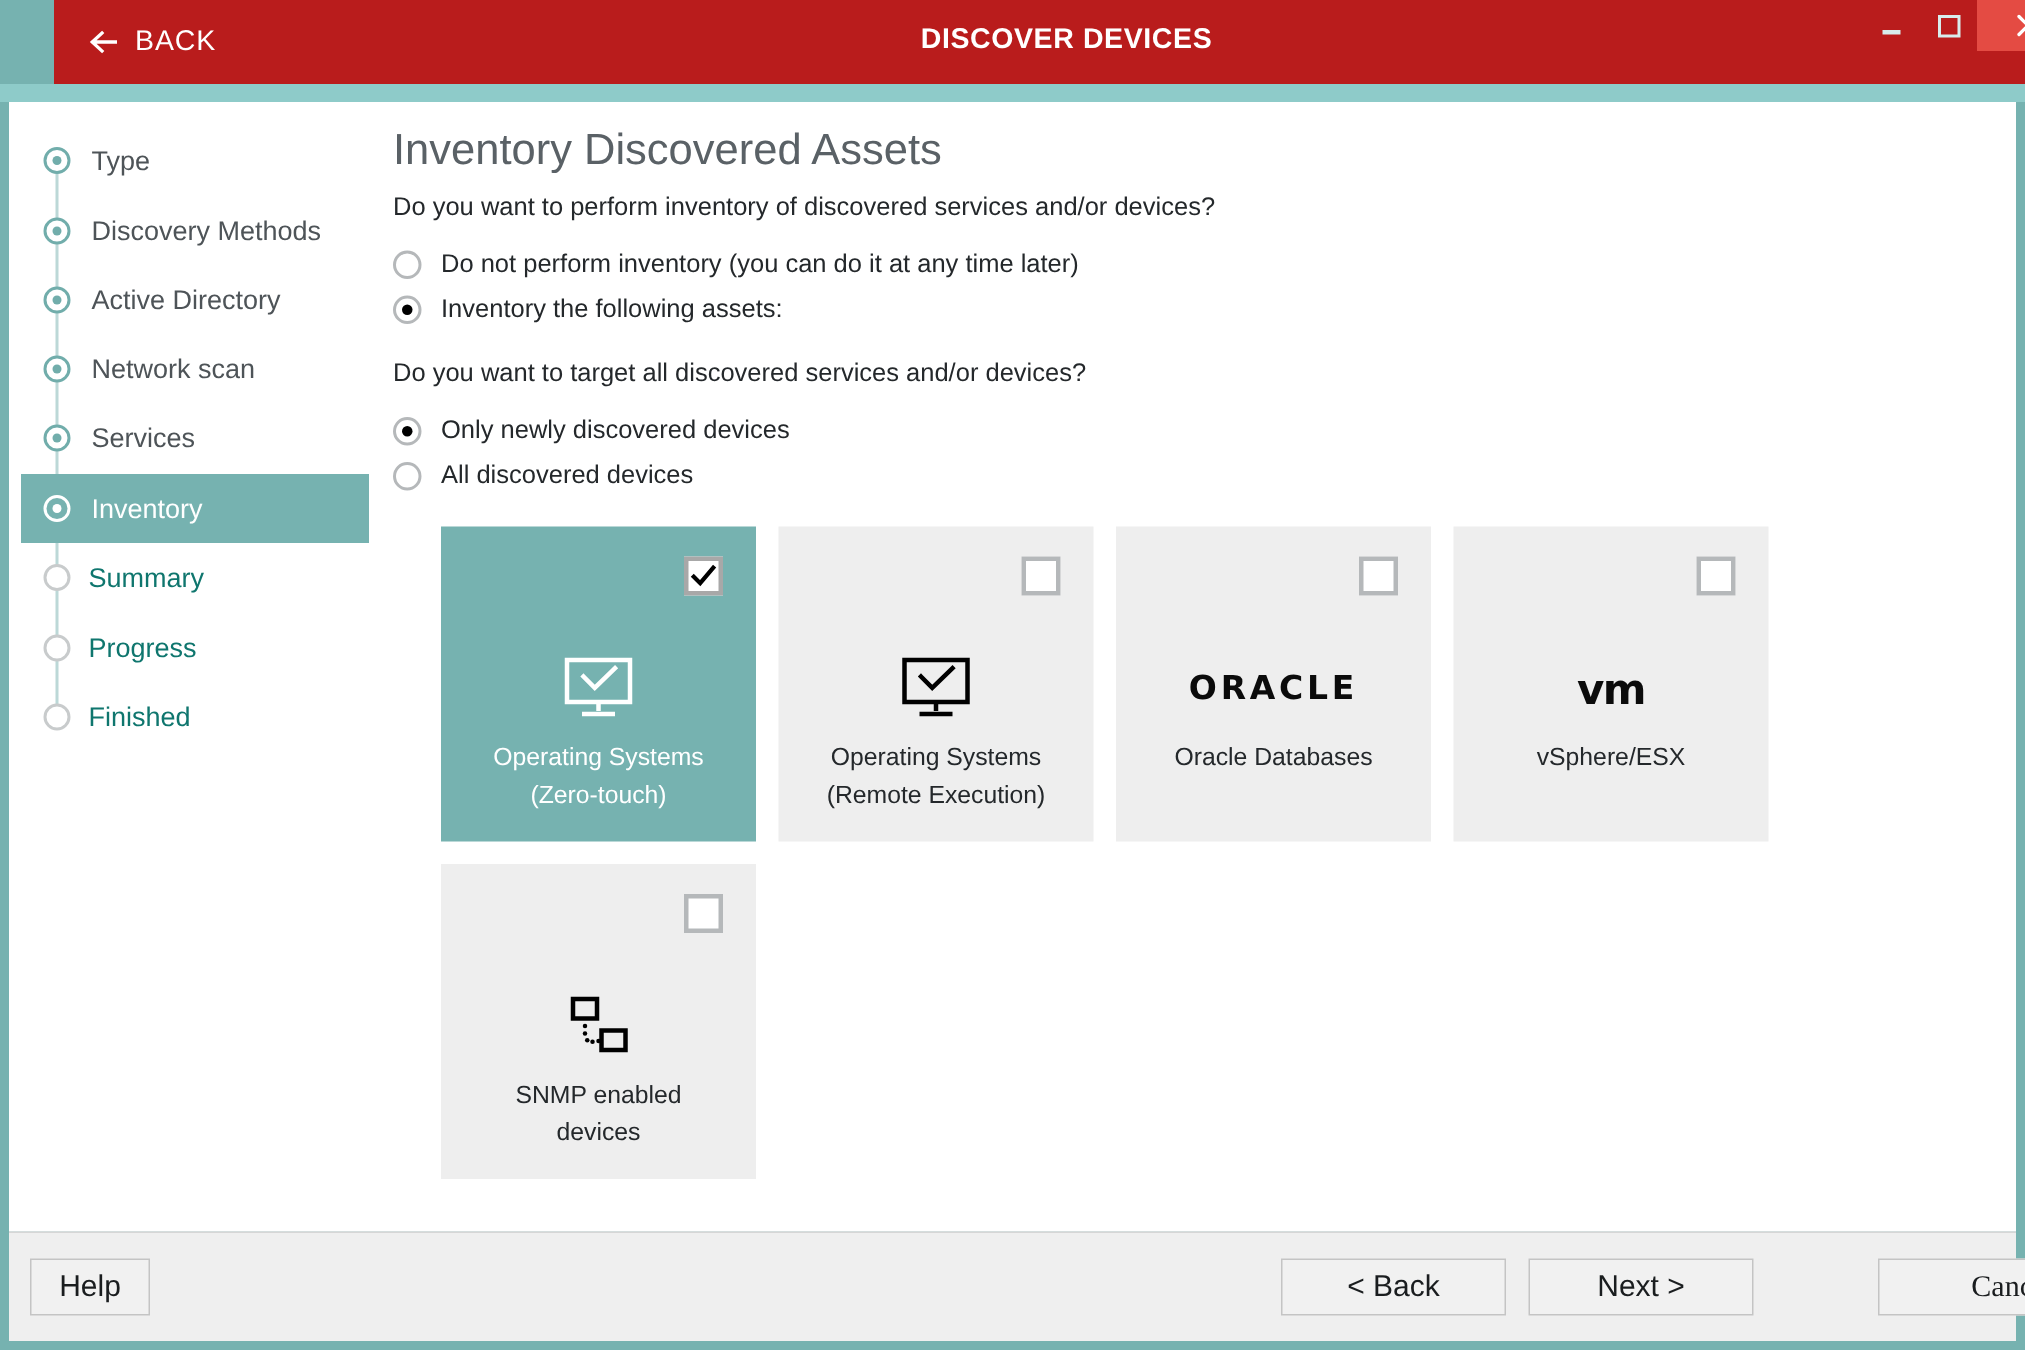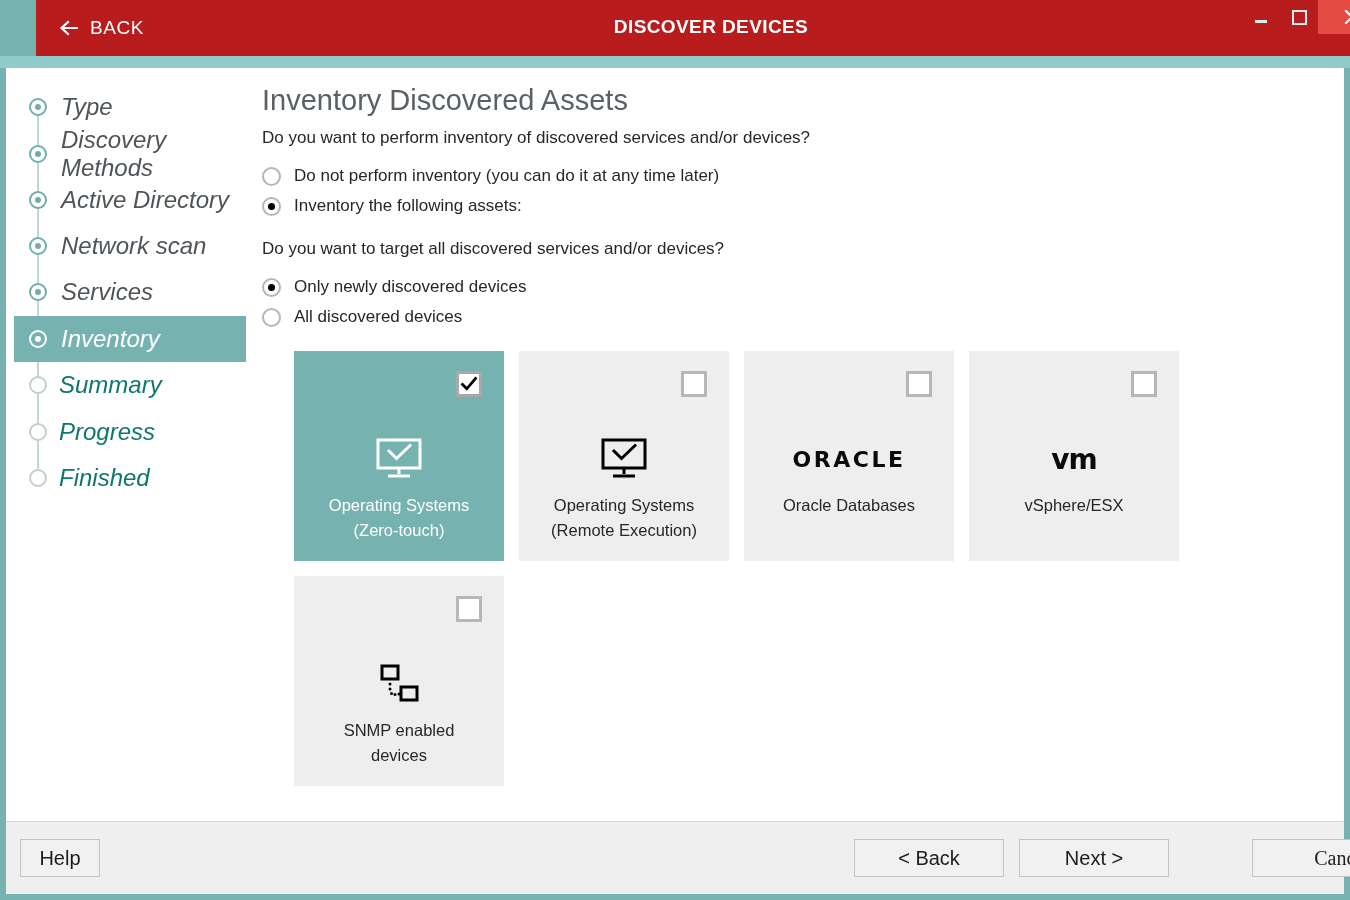--- a/index.html
+++ b/index.html
@@ -147,23 +147,22 @@
     width: 18px;
     height: 18px;
     border-radius: 50%;
     box-sizing: border-box;
     margin-left: 15px;
     flex: none;
     background: #ffffff;
   }
   .step .label {
     margin-left: 14px;
-    font-size: 24px;
+    font-size: 18px;
     color: #4e5458;
-    font-style: italic;
   }
 
   
   .step.done .dot {
     border: 2px solid #71adab;
     background: #ffffff;
   }
   .step.done .dot::after {
     content: "";
     position: absolute;

